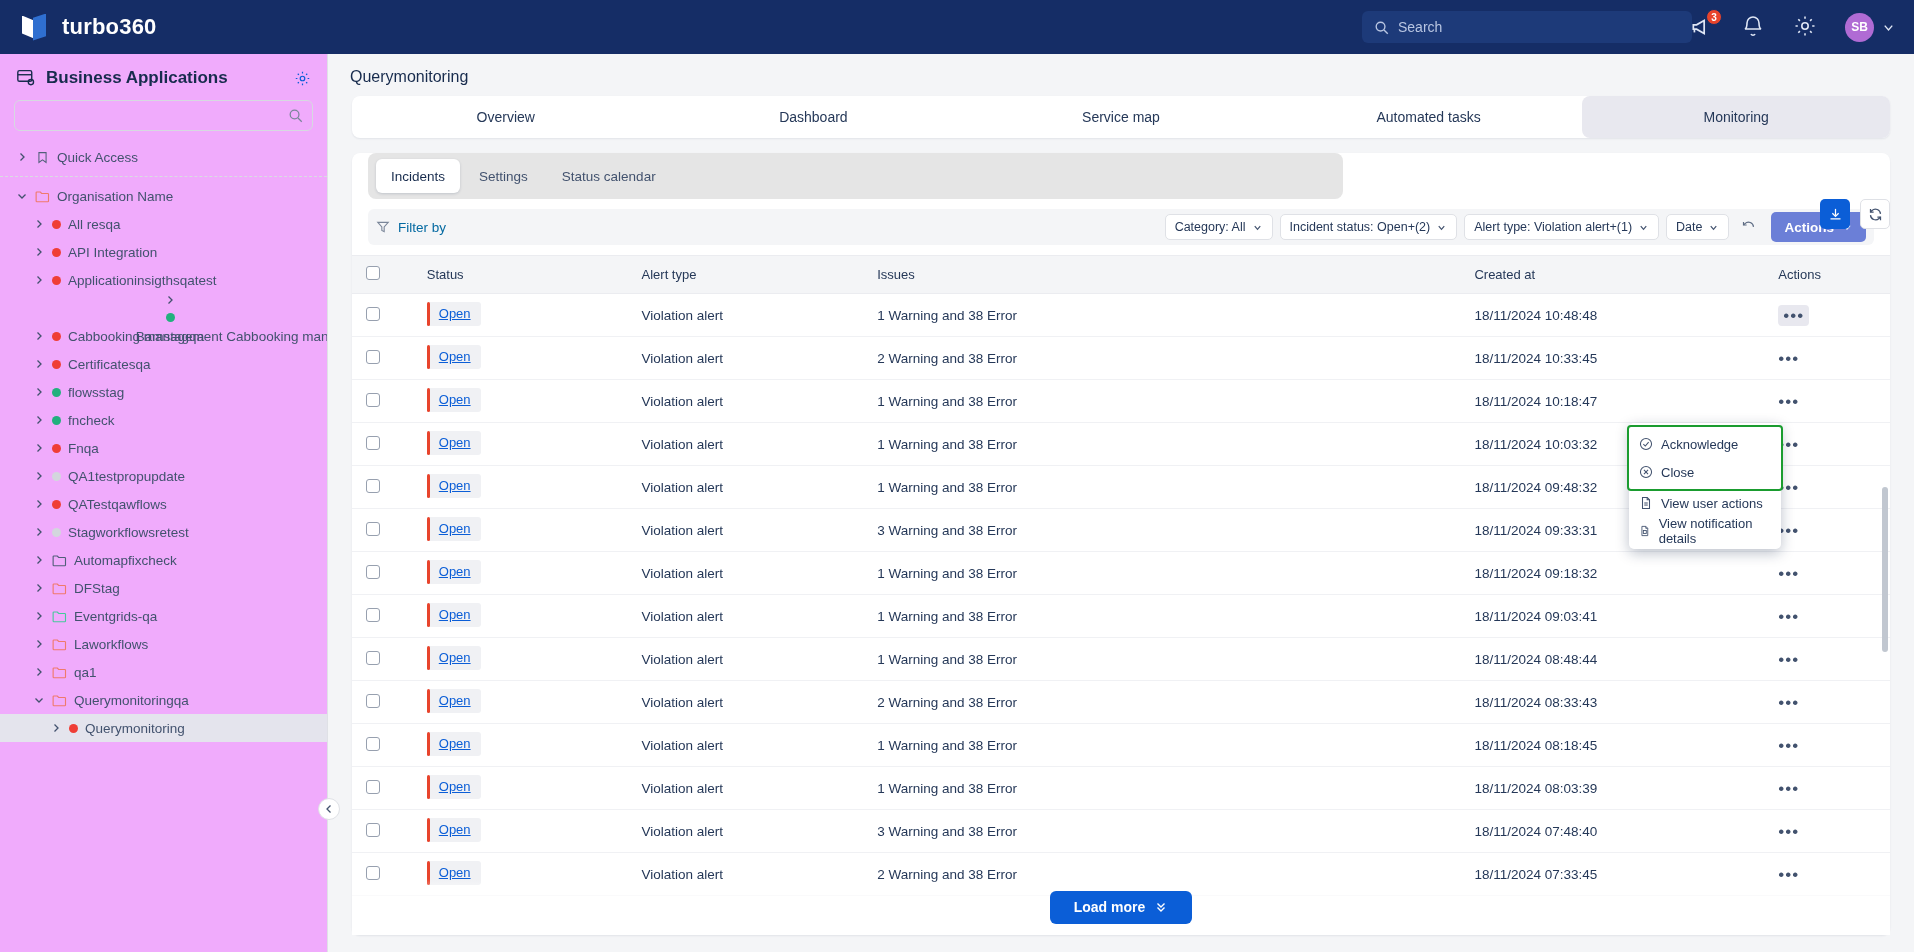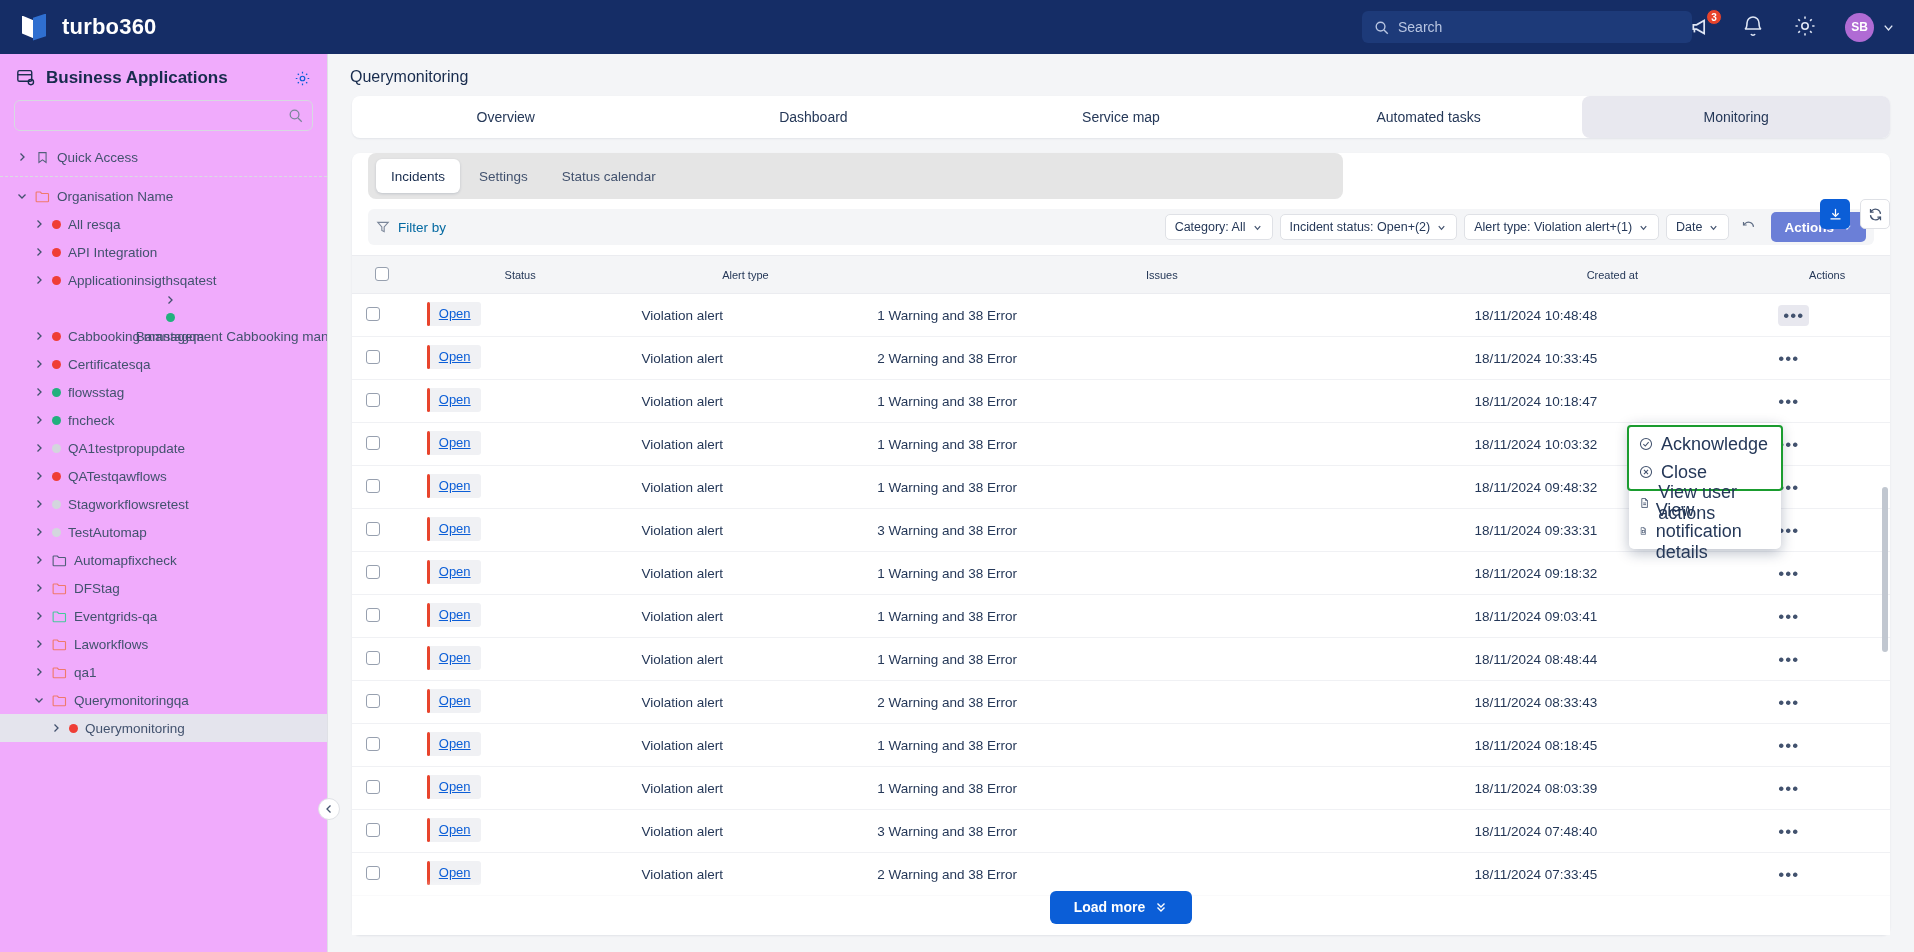--- a/index.html
+++ b/index.html
@@ -138,22 +138,22 @@
     width: 30px; height: 30px; border-radius: 5px; display: flex; align-items: center;
     justify-content: center; cursor: pointer;
   }
   .sq-btn.blue { background: #0b5ed7; color: #fff; }
   .sq-btn.white { background: #ffffff; border: 1px solid #dfe1e6; color: #42526e; }
 
   
   .tablewrap { margin-top: 10px; position: relative; }
   table { width: 100%; border-collapse: collapse; table-layout: fixed; }
   thead th {
-    background: #f4f5f7; font-size: 11px; font-weight: 400; color: #253858;
-    text-align: center; height: 38px; padding: 0 14px; border-top: 1px solid #ebecf0;
+    background: #f4f5f7; font-size: 13px; font-weight: 400; color: #253858;
+    text-align: left; height: 38px; padding: 0 14px; border-top: 1px solid #ebecf0;
     border-bottom: 1px solid #ebecf0;
   }
   tbody td {
     font-size: 13.5px; color: #253858; height: 43px; padding: 0 14px;
     border-bottom: 1px solid #f0f1f4;
   }
   .col-cb { width: 58px; }
   .col-status { width: 205px; }
   .col-alert { width: 225px; }
   .col-issues { width: 570px; }
@@ -177,21 +177,21 @@
 
   
   .ctxmenu {
     position: absolute; left: 1277px; top: 270px; width: 152px;
     background: #ffffff; border-radius: 5px; box-shadow: 0 4px 14px rgba(9,30,66,.28);
     z-index: 40; padding: 4px 0;
   }
   .ctx-hl { border: 2px solid #1a9c2f; border-radius: 4px; margin: -2px; padding: 3px 0; }
   .ctx-item {
     display: flex; align-items: center; gap: 8px; height: 28px; padding: 0 10px;
-    font-size: 18px; color: #253858; cursor: pointer;
+    font-size: 13px; color: #253858; cursor: pointer;
   }
 
   
   .loadmore-zone {
     position: absolute; left: 0; bottom: 0; width: 100%; height: 56px;
     display: flex; align-items: center; justify-content: center;
     background: linear-gradient(to bottom, rgba(255,255,255,0) 0%, #ffffff 45%);
   }
   .loadmore {
     background: #0b5ed7; color: #fff; border-radius: 6px; height: 33px; padding: 0 24px;
@@ -342,43 +342,43 @@
         <svg class="chev" viewBox="0 0 24 24" fill="none" stroke="currentColor" stroke-width="2.6">
           <polyline points="9 5 16 12 9 19"></polyline>
         </svg>
         <span class="dot green"></span>
         <span>fncheck</span>
       </div>
       <div class="node" style="padding-left: 33px;">
         <svg class="chev" viewBox="0 0 24 24" fill="none" stroke="currentColor" stroke-width="2.6">
           <polyline points="9 5 16 12 9 19"></polyline>
         </svg>
+        <span class="dot red"></span>
+        <span>Fnqa</span>
+      </div>
+      <div class="node" style="padding-left: 33px;">
+        <svg class="chev" viewBox="0 0 24 24" fill="none" stroke="currentColor" stroke-width="2.6">
+          <polyline points="9 5 16 12 9 19"></polyline>
+        </svg>
         <span class="dot grey"></span>
         <span>QA1testpropupdate</span>
       </div>
       <div class="node" style="padding-left: 33px;">
         <svg class="chev" viewBox="0 0 24 24" fill="none" stroke="currentColor" stroke-width="2.6">
           <polyline points="9 5 16 12 9 19"></polyline>
         </svg>
         <span class="dot red"></span>
         <span>QATestqawflows</span>
       </div>
       <div class="node" style="padding-left: 33px;">
         <svg class="chev" viewBox="0 0 24 24" fill="none" stroke="currentColor" stroke-width="2.6">
           <polyline points="9 5 16 12 9 19"></polyline>
         </svg>
         <span class="dot grey"></span>
         <span>Stagworkflowsretest</span>
-      </div>
-      <div class="node" style="padding-left: 33px;">
-        <svg class="chev" viewBox="0 0 24 24" fill="none" stroke="currentColor" stroke-width="2.6">
-          <polyline points="9 5 16 12 9 19"></polyline>
-        </svg>
-        <span class="dot grey"></span>
-        <span>TestAutomap</span>
       </div>
       <div class="node" style="padding-left: 33px;">
         <svg class="chev" viewBox="0 0 24 24" fill="none" stroke="currentColor" stroke-width="2.6">
           <polyline points="9 5 16 12 9 19"></polyline>
         </svg>
         <svg class="folder" viewBox="0 0 20 17" fill="none" stroke="#505f79" stroke-width="1.5">
           <path d="M1.5 14.5v-11a1 1 0 0 1 1-1h4.6l1.8 2H17a1 1 0 0 1 1 1v9a1 1 0 0 1-1 1H2.5a1 1 0 0 1-1-1z"></path>
         </svg>
         <span>Automapfixcheck</span>
       </div>

